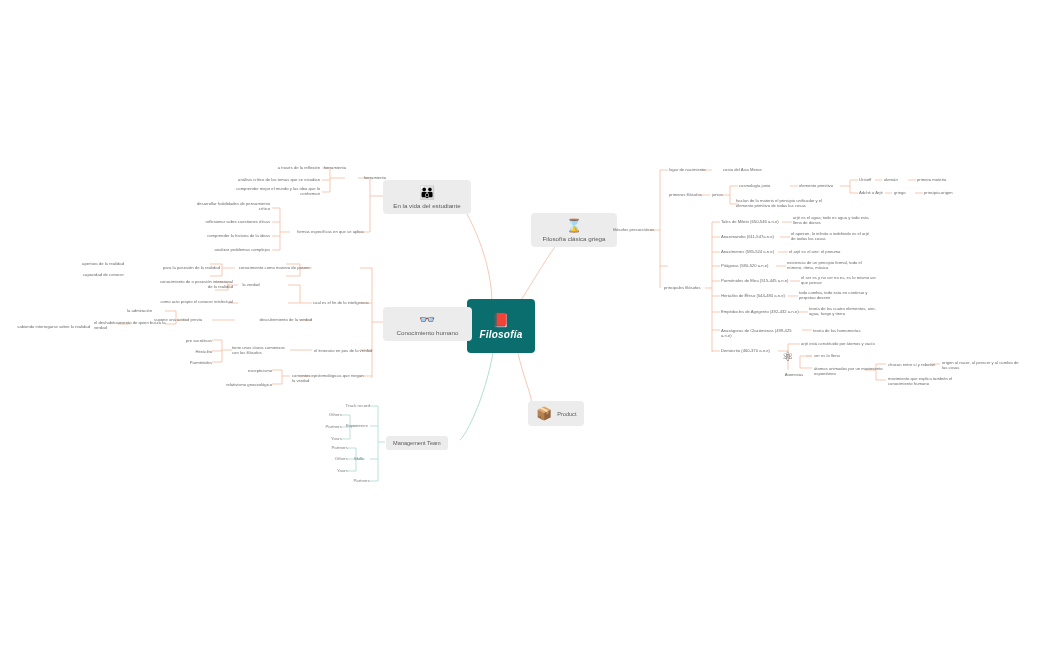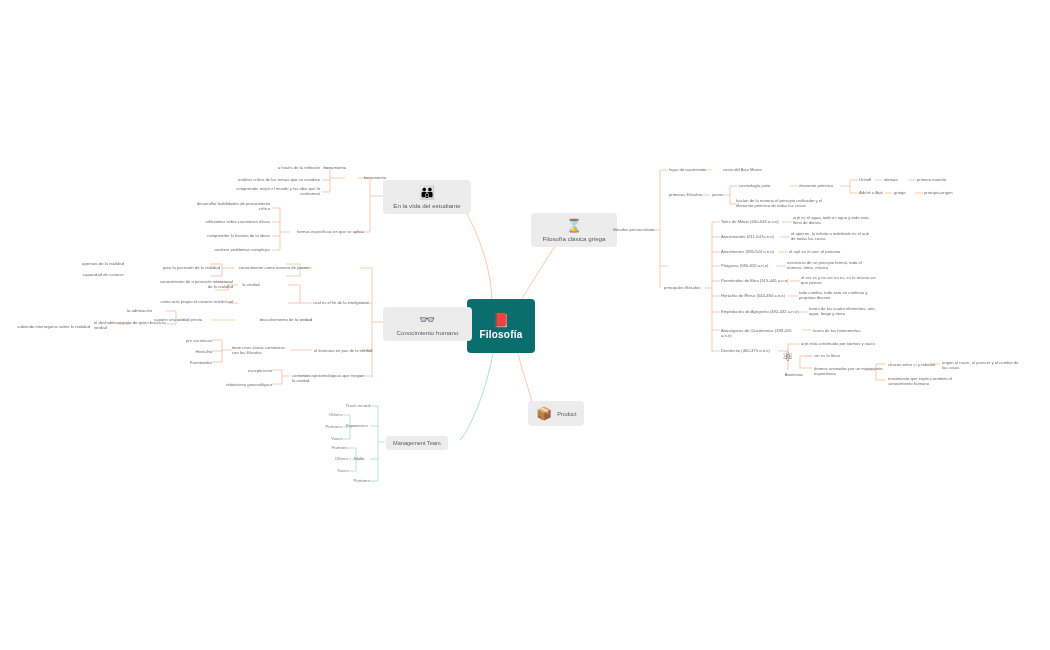--- a/index.html
+++ b/index.html
@@ -10,21 +10,21 @@
   }
   #canvas{position:absolute;left:0;top:0;width:1050px;height:650px;}
   svg.links{position:absolute;left:0;top:0;width:1050px;height:650px;pointer-events:none;}
   .node{position:absolute;}
   
   .central{
     background:#0b6e6e;color:#fff;border-radius:4px;
     display:flex;flex-direction:column;align-items:center;justify-content:center;
     width:52px;height:46px;padding:4px 8px;
   }
-  .central .label{font-size:10px;font-weight:bold;letter-spacing:.2px;margin-top:2px;}
+  .central .label{font-size:10px;font-weight:bold;letter-spacing:.2px;margin-top:2px;font-style:italic;}
   .central .ico{font-size:14px;line-height:14px;}
   
   .branch{
     background:#ececec;border-radius:4px;
     display:flex;flex-direction:column;align-items:center;justify-content:center;
     padding:5px 8px;text-align:center;color:#5a5a5a;
   }
   .branch .ico{font-size:13px;line-height:15px;}
   .branch .label{font-size:6.2px;margin-top:2px;white-space:nowrap;}
   .branch.row{flex-direction:row;gap:5px;}

